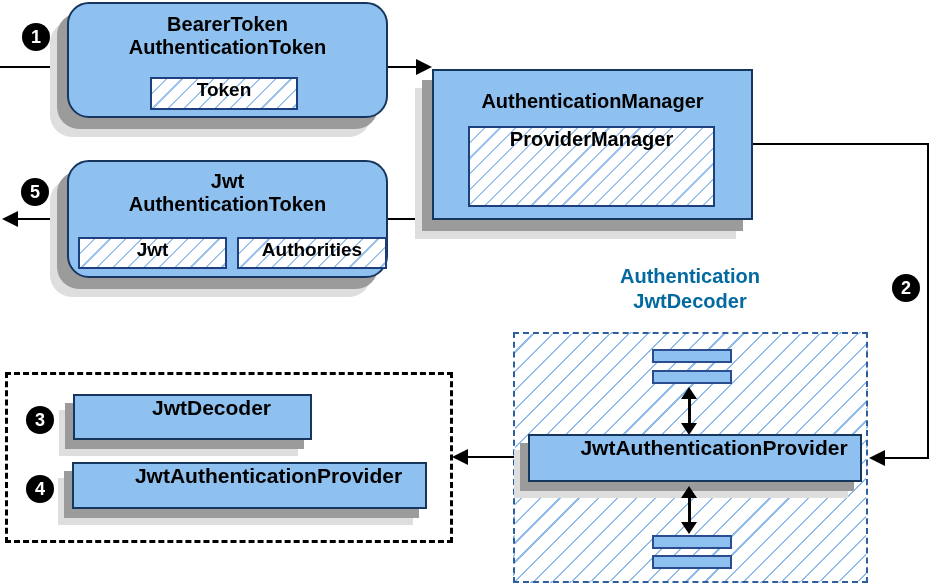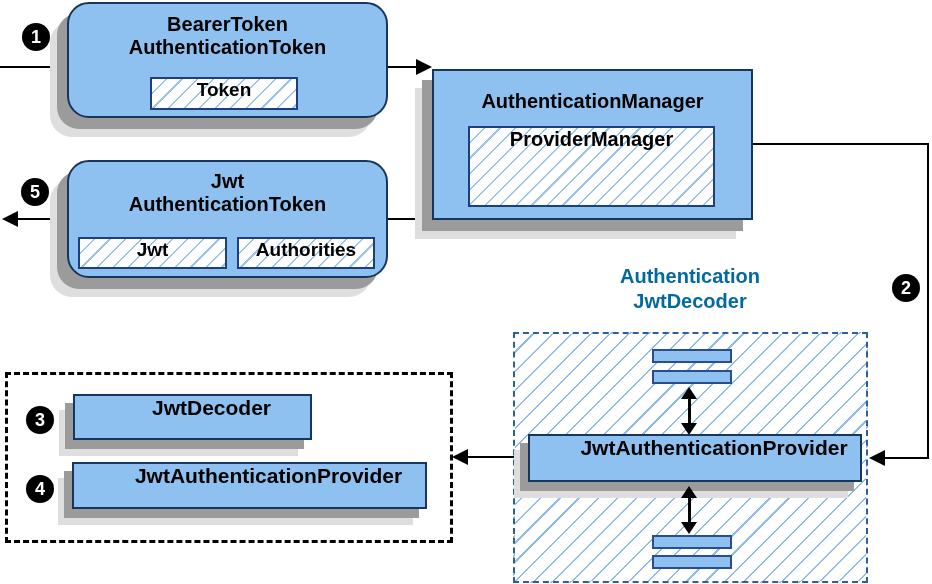--- a/index.html
+++ b/index.html
@@ -78,21 +78,21 @@
   <div class="abs badge" style="left:21px;top:178px;">
       <span>5</span>
     </div>
   <div class="abs bluebox rounded shadow-big" style="left:67px;top:160px;width:321px;height:118px;padding-top:8px;">
     <div class="title">Jwt</div>
     <div class="title">AuthenticationToken</div>
   </div>
   <div class="abs chip center-flex" style="left:78px;top:237px;width:149px;height:32px;">
     <span>Jwt</span>
   </div>
-  <div class="abs chip center-flex" style="left:237px;top:237px;width:138px;height:32px;">
+  <div class="abs chip center-flex" style="left:237px;top:237px;width:150px;height:32px;">
     <span>Authorities</span>
   </div>
 
   <div class="abs line" style="left:14px;top:218px;width:53px;height:2px;"></div>
   <div class="abs tri tri-l" style="left:2px;top:211px;"></div>
 
   <div class="abs line" style="left:753px;top:143px;width:176px;height:2px;"></div>
   <div class="abs line" style="left:927px;top:143px;width:2px;height:316px;"></div>
   <div class="abs line" style="left:884px;top:457px;width:45px;height:2px;"></div>
   <div class="abs tri tri-l" style="left:869px;top:450px;"></div>

